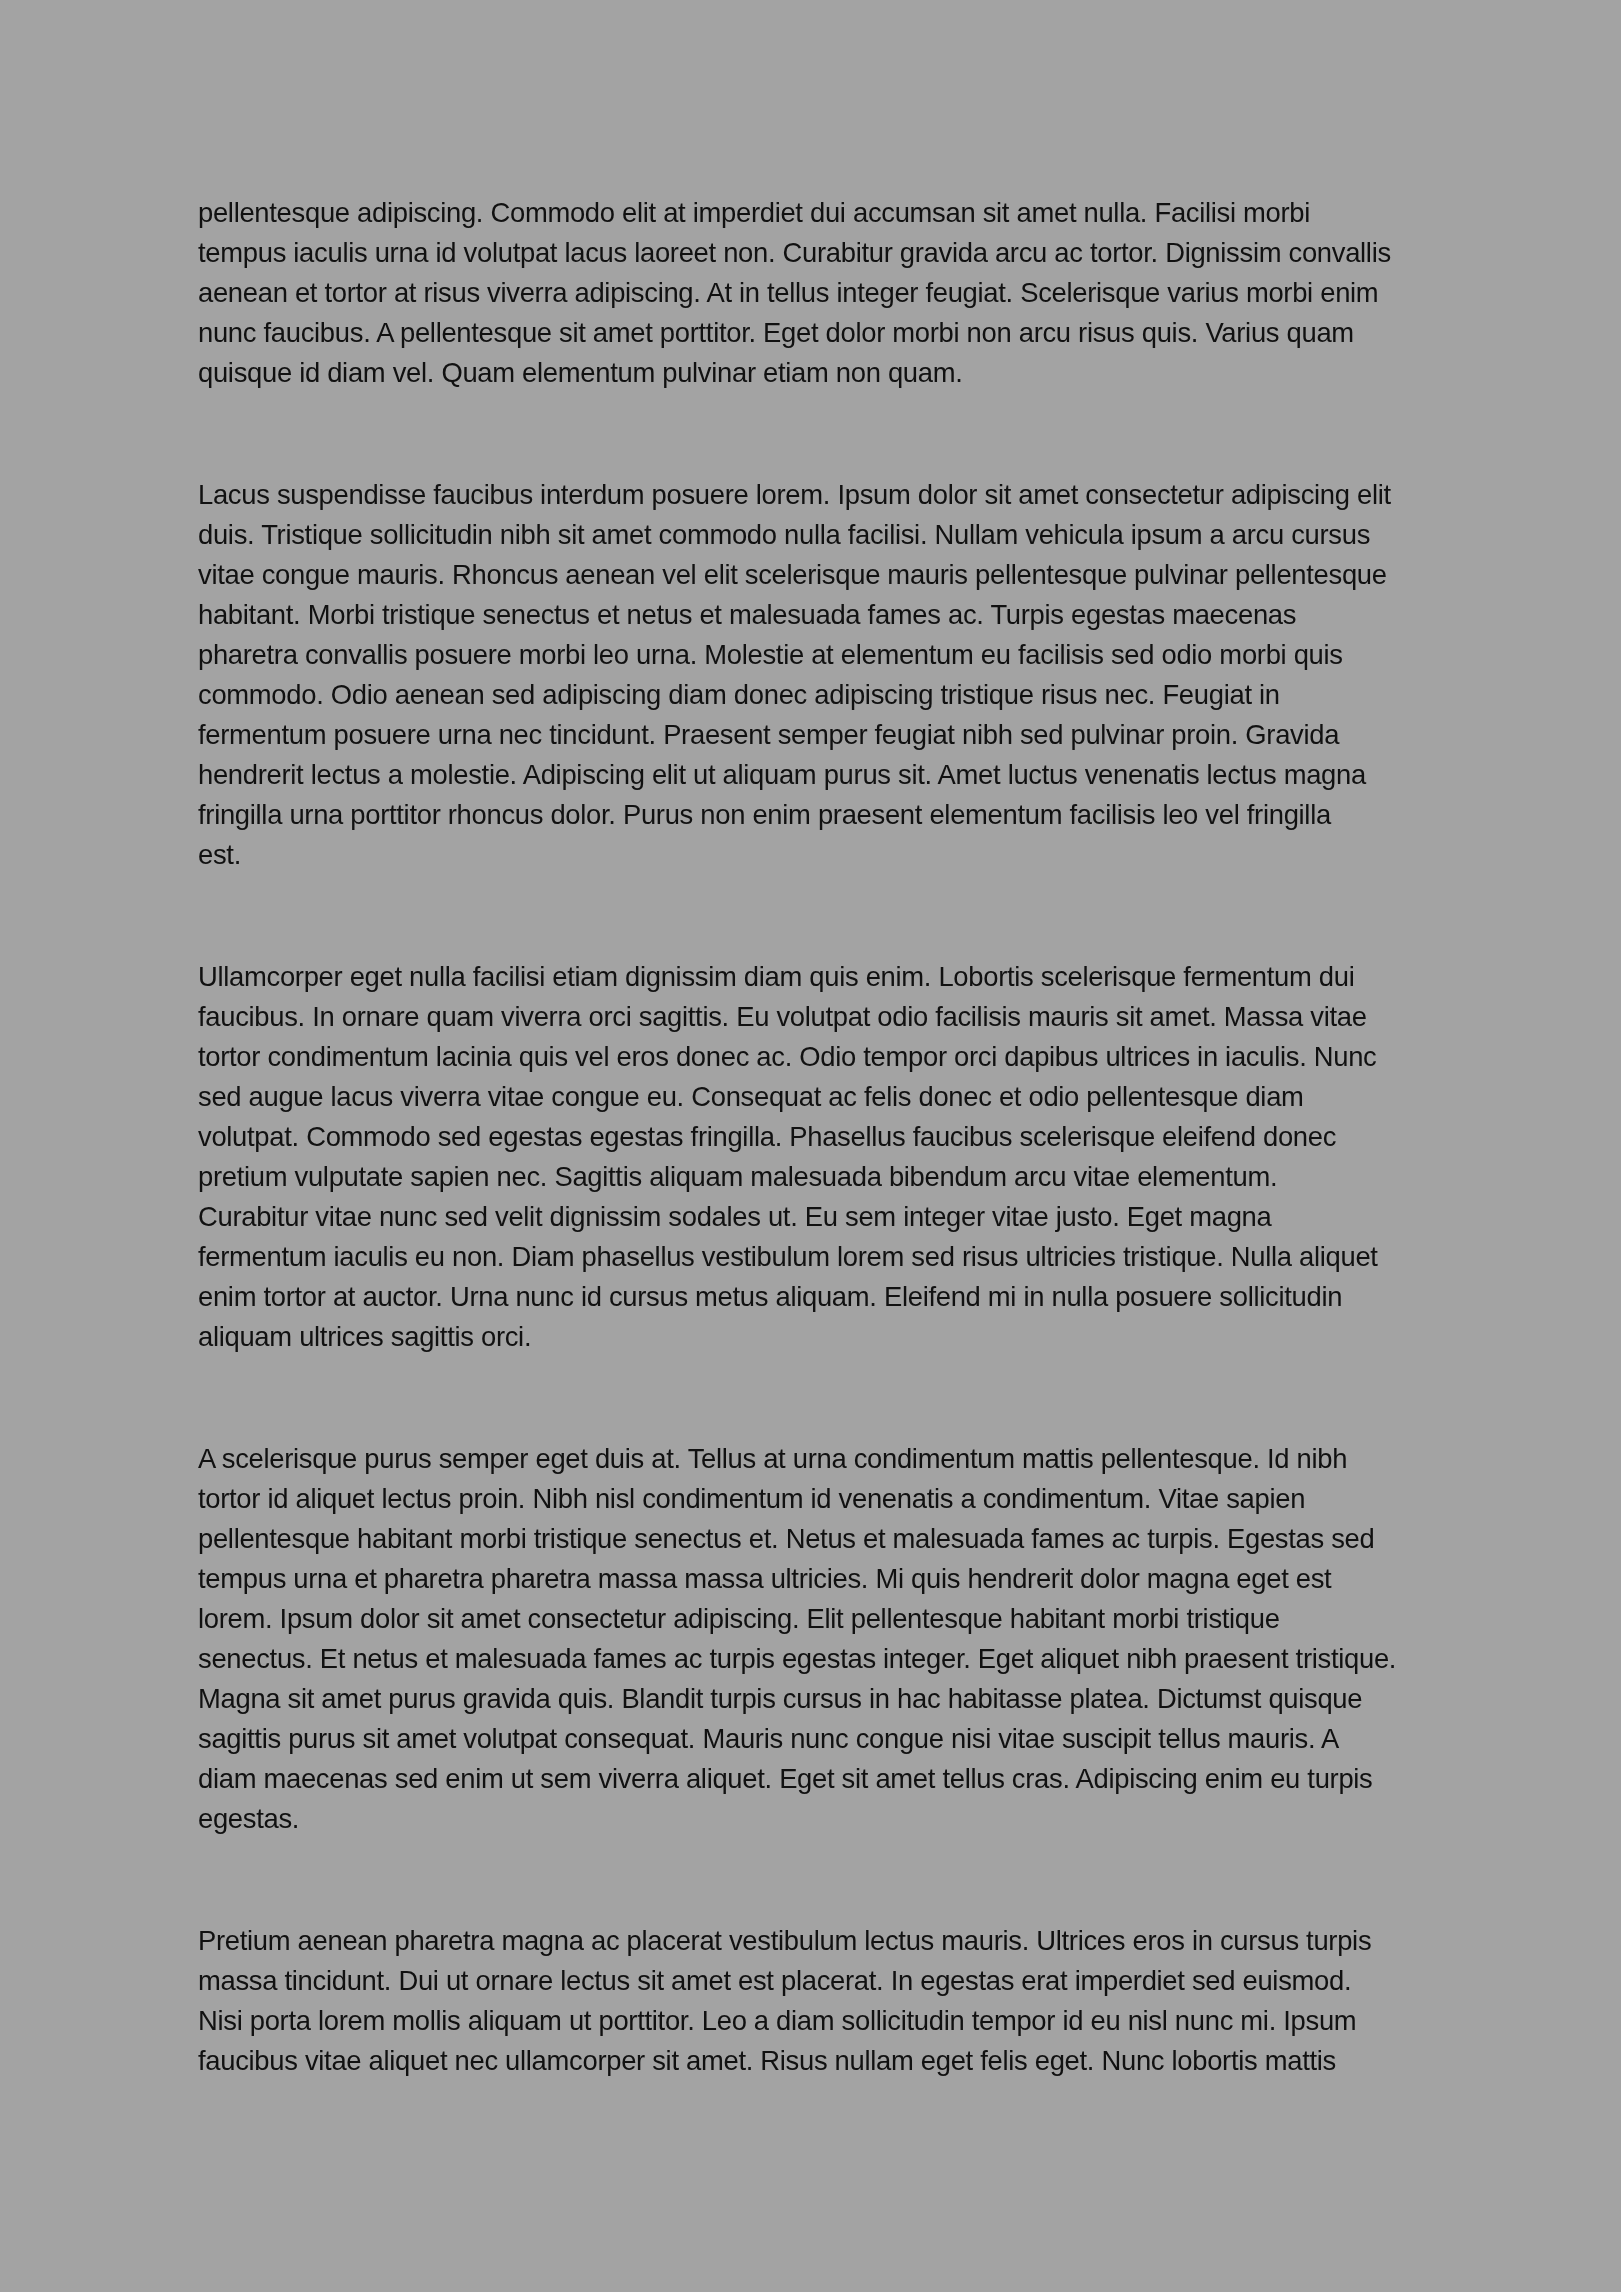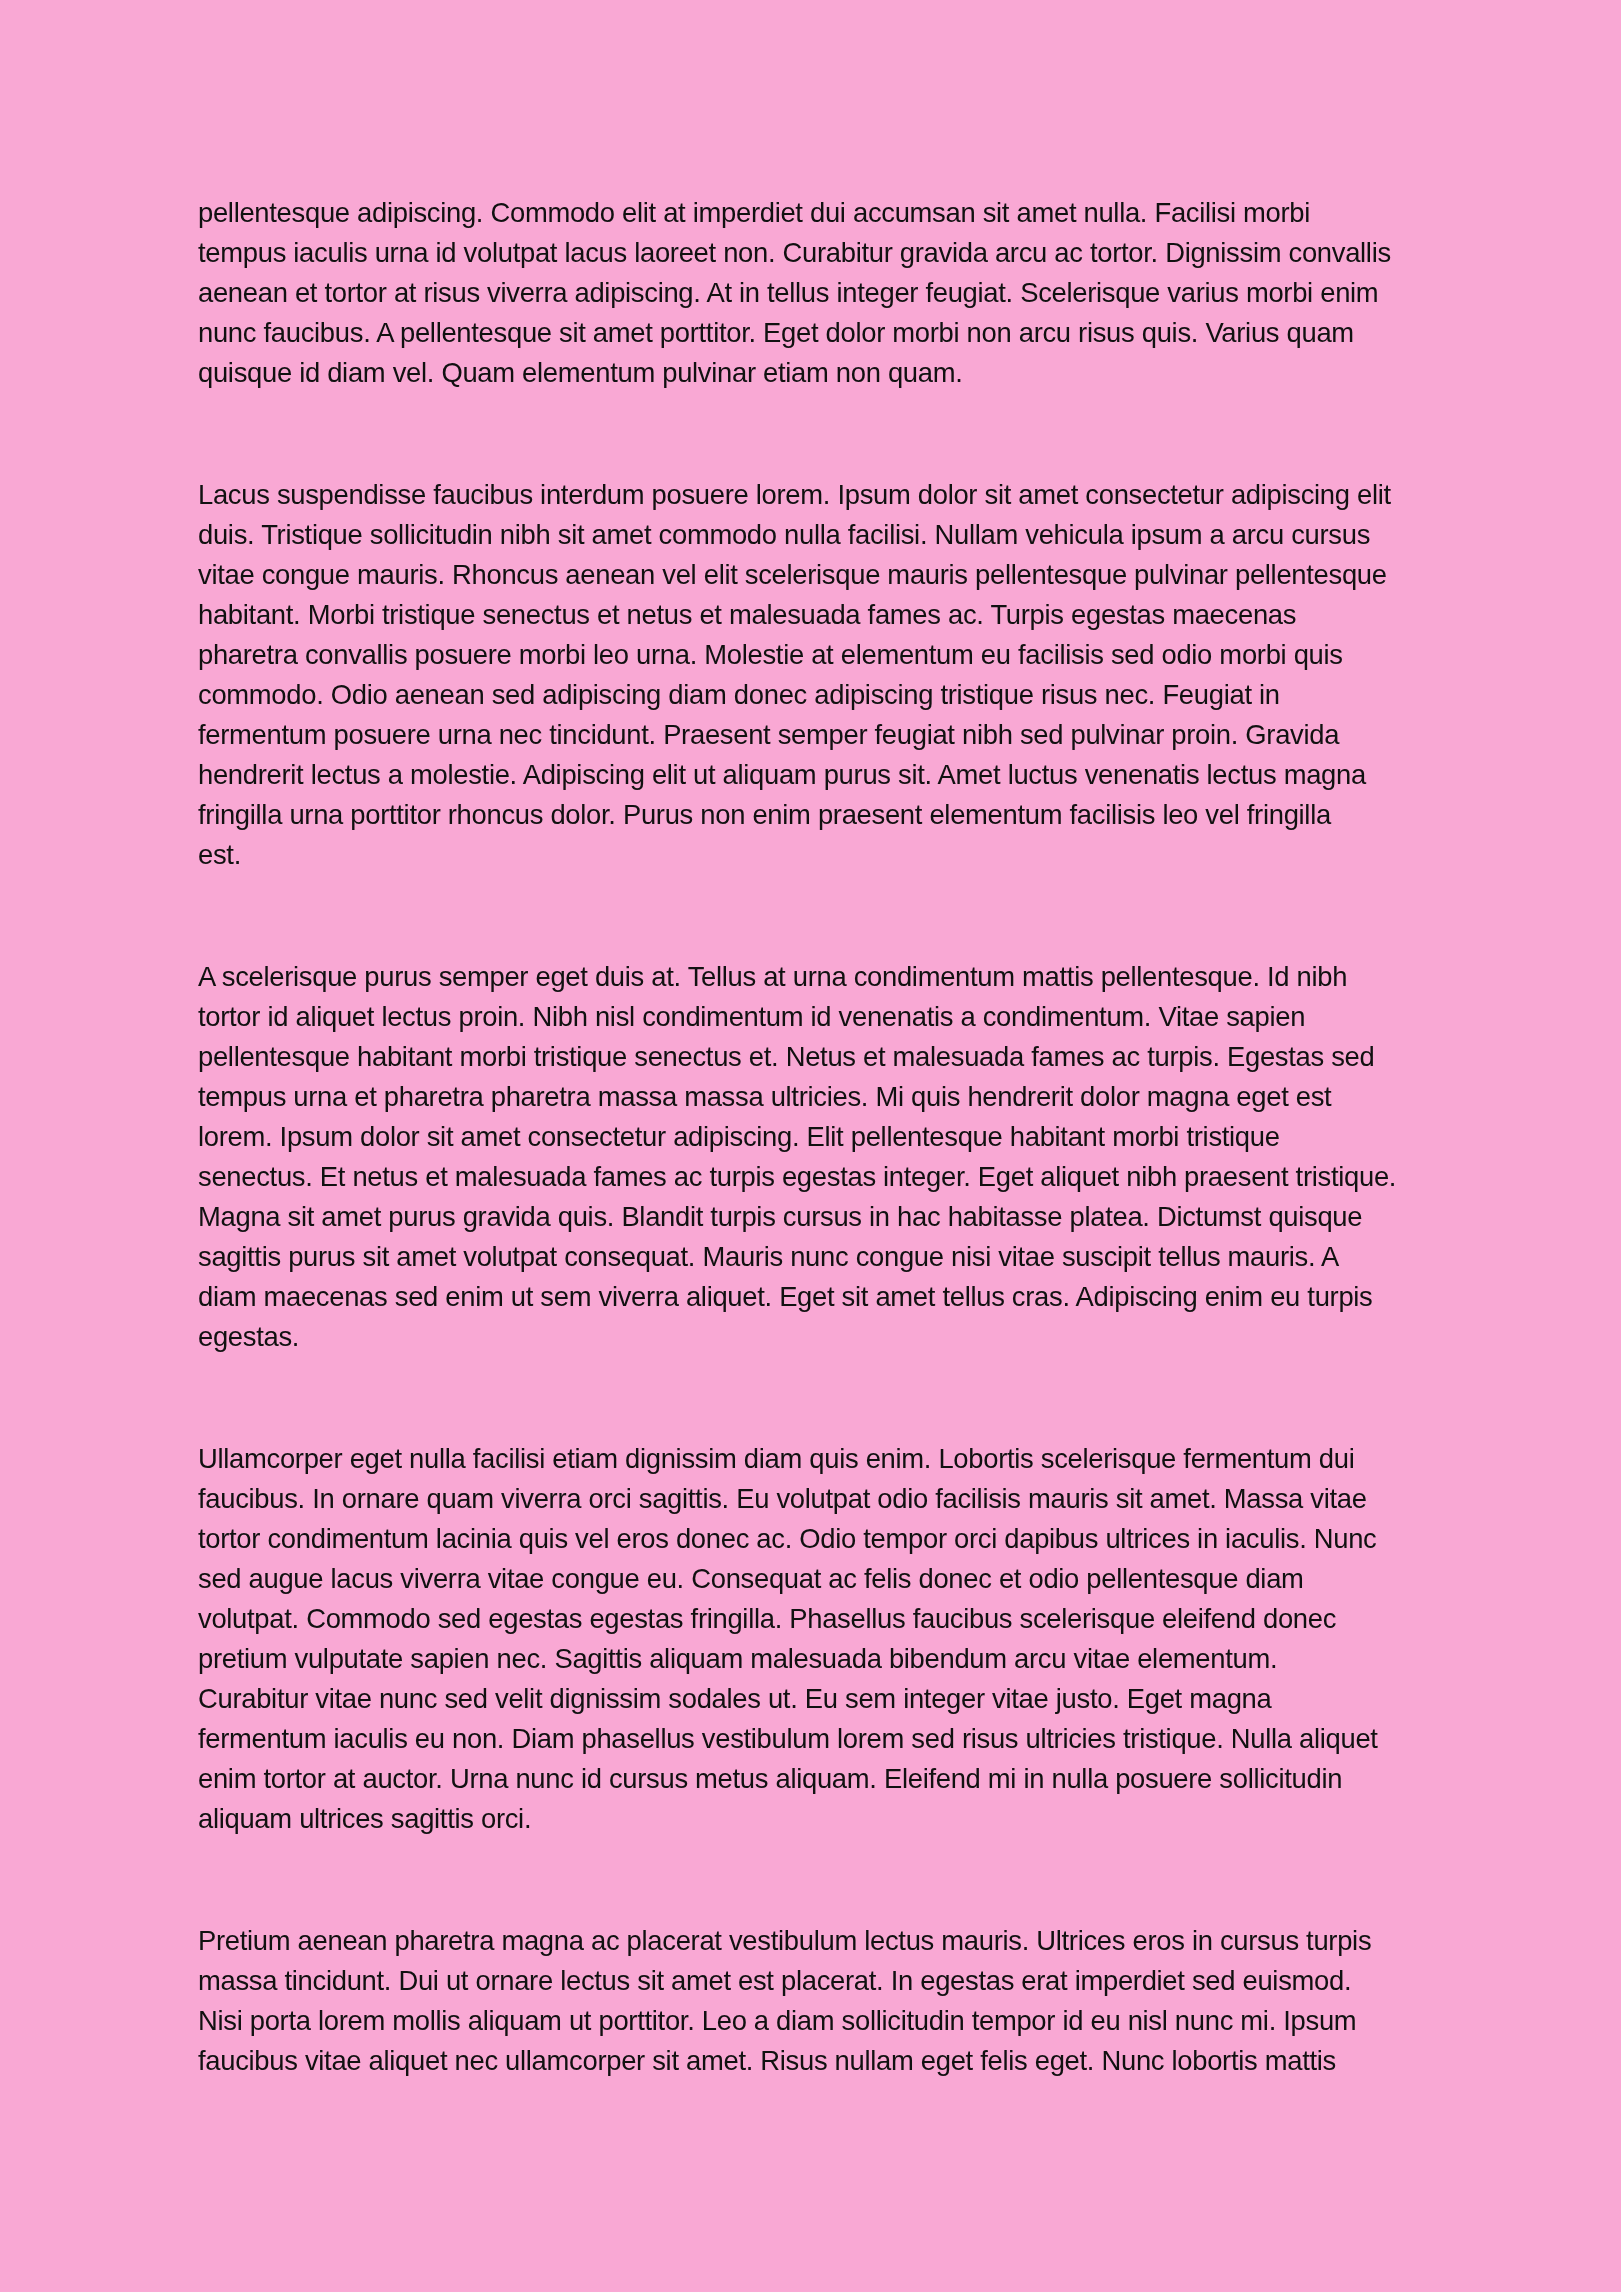--- a/index.html
+++ b/index.html
@@ -10,21 +10,21 @@
   body {
     width: 1621px;
     height: 2293px;
     overflow: hidden;
     font-family: "Liberation Sans", "DejaVu Sans", sans-serif;
   }
   .page {
     position: relative;
     width: 1621px;
     height: 2293px;
-    background: #f9a8d4;
+    background: #a3a3a3;
     box-sizing: border-box;
     padding: 193px 0 0 198px;
   }
   .doc-body {
     width: 1423px;
   }
   .para {
     margin: 0 0 82px 0;
     padding: 0;
     font-size: 27.4px;
@@ -51,39 +51,39 @@
     <p class="para">Lacus suspendisse faucibus interdum posuere lorem. Ipsum dolor sit amet consectetur adipiscing elit
 duis. Tristique sollicitudin nibh sit amet commodo nulla facilisi. Nullam vehicula ipsum a arcu cursus
 vitae congue mauris. Rhoncus aenean vel elit scelerisque mauris pellentesque pulvinar pellentesque
 habitant. Morbi tristique senectus et netus et malesuada fames ac. Turpis egestas maecenas
 pharetra convallis posuere morbi leo urna. Molestie at elementum eu facilisis sed odio morbi quis
 commodo. Odio aenean sed adipiscing diam donec adipiscing tristique risus nec. Feugiat in
 fermentum posuere urna nec tincidunt. Praesent semper feugiat nibh sed pulvinar proin. Gravida
 hendrerit lectus a molestie. Adipiscing elit ut aliquam purus sit. Amet luctus venenatis lectus magna
 fringilla urna porttitor rhoncus dolor. Purus non enim praesent elementum facilisis leo vel fringilla
 est.</p>
+    <p class="para">Ullamcorper eget nulla facilisi etiam dignissim diam quis enim. Lobortis scelerisque fermentum dui
+faucibus. In ornare quam viverra orci sagittis. Eu volutpat odio facilisis mauris sit amet. Massa vitae
+tortor condimentum lacinia quis vel eros donec ac. Odio tempor orci dapibus ultrices in iaculis. Nunc
+sed augue lacus viverra vitae congue eu. Consequat ac felis donec et odio pellentesque diam
+volutpat. Commodo sed egestas egestas fringilla. Phasellus faucibus scelerisque eleifend donec
+pretium vulputate sapien nec. Sagittis aliquam malesuada bibendum arcu vitae elementum.
+Curabitur vitae nunc sed velit dignissim sodales ut. Eu sem integer vitae justo. Eget magna
+fermentum iaculis eu non. Diam phasellus vestibulum lorem sed risus ultricies tristique. Nulla aliquet
+enim tortor at auctor. Urna nunc id cursus metus aliquam. Eleifend mi in nulla posuere sollicitudin
+aliquam ultrices sagittis orci.</p>
     <p class="para">A scelerisque purus semper eget duis at. Tellus at urna condimentum mattis pellentesque. Id nibh
 tortor id aliquet lectus proin. Nibh nisl condimentum id venenatis a condimentum. Vitae sapien
 pellentesque habitant morbi tristique senectus et. Netus et malesuada fames ac turpis. Egestas sed
 tempus urna et pharetra pharetra massa massa ultricies. Mi quis hendrerit dolor magna eget est
 lorem. Ipsum dolor sit amet consectetur adipiscing. Elit pellentesque habitant morbi tristique
 senectus. Et netus et malesuada fames ac turpis egestas integer. Eget aliquet nibh praesent tristique.
 Magna sit amet purus gravida quis. Blandit turpis cursus in hac habitasse platea. Dictumst quisque
 sagittis purus sit amet volutpat consequat. Mauris nunc congue nisi vitae suscipit tellus mauris. A
 diam maecenas sed enim ut sem viverra aliquet. Eget sit amet tellus cras. Adipiscing enim eu turpis
 egestas.</p>
-    <p class="para">Ullamcorper eget nulla facilisi etiam dignissim diam quis enim. Lobortis scelerisque fermentum dui
-faucibus. In ornare quam viverra orci sagittis. Eu volutpat odio facilisis mauris sit amet. Massa vitae
-tortor condimentum lacinia quis vel eros donec ac. Odio tempor orci dapibus ultrices in iaculis. Nunc
-sed augue lacus viverra vitae congue eu. Consequat ac felis donec et odio pellentesque diam
-volutpat. Commodo sed egestas egestas fringilla. Phasellus faucibus scelerisque eleifend donec
-pretium vulputate sapien nec. Sagittis aliquam malesuada bibendum arcu vitae elementum.
-Curabitur vitae nunc sed velit dignissim sodales ut. Eu sem integer vitae justo. Eget magna
-fermentum iaculis eu non. Diam phasellus vestibulum lorem sed risus ultricies tristique. Nulla aliquet
-enim tortor at auctor. Urna nunc id cursus metus aliquam. Eleifend mi in nulla posuere sollicitudin
-aliquam ultrices sagittis orci.</p>
     <p class="para">Pretium aenean pharetra magna ac placerat vestibulum lectus mauris. Ultrices eros in cursus turpis
 massa tincidunt. Dui ut ornare lectus sit amet est placerat. In egestas erat imperdiet sed euismod.
 Nisi porta lorem mollis aliquam ut porttitor. Leo a diam sollicitudin tempor id eu nisl nunc mi. Ipsum
 faucibus vitae aliquet nec ullamcorper sit amet. Risus nullam eget felis eget. Nunc lobortis mattis</p>
   </div>
 </div>
 
 
 </body></html>

